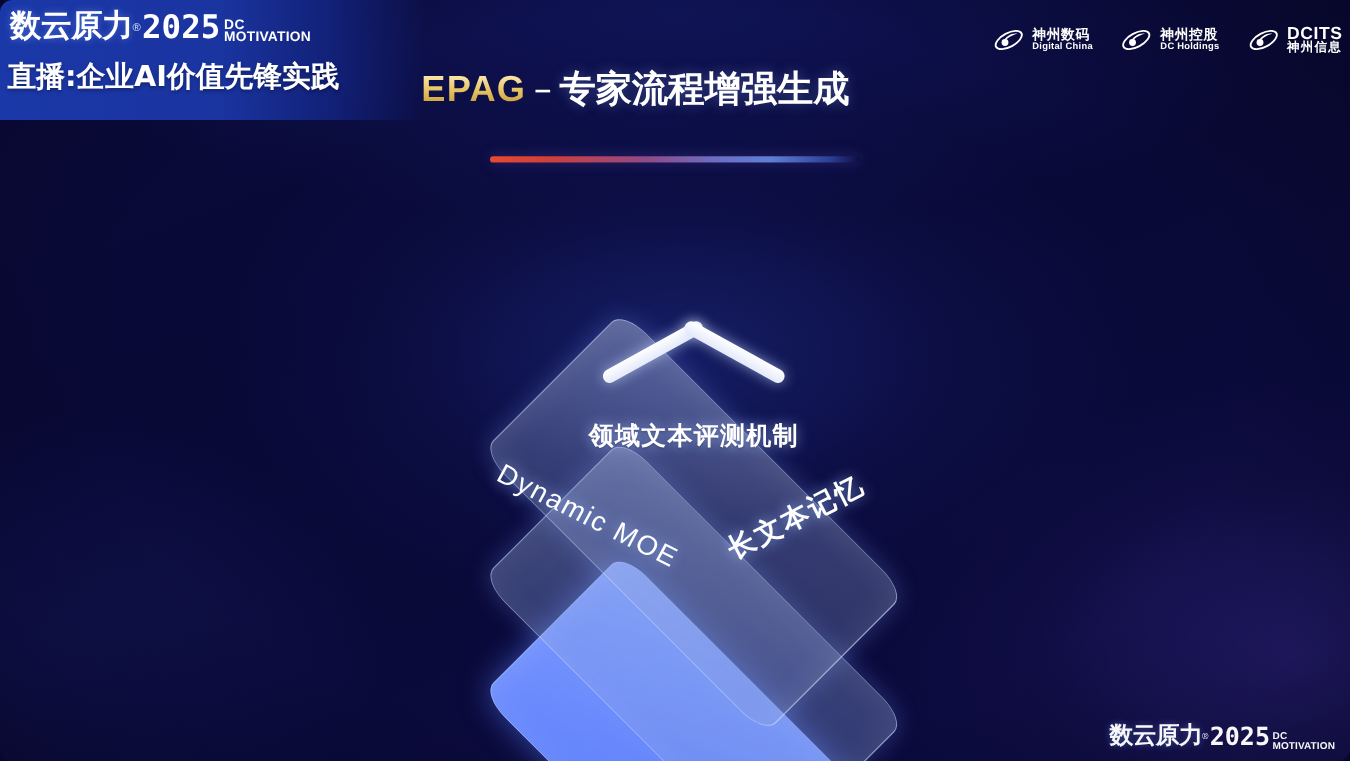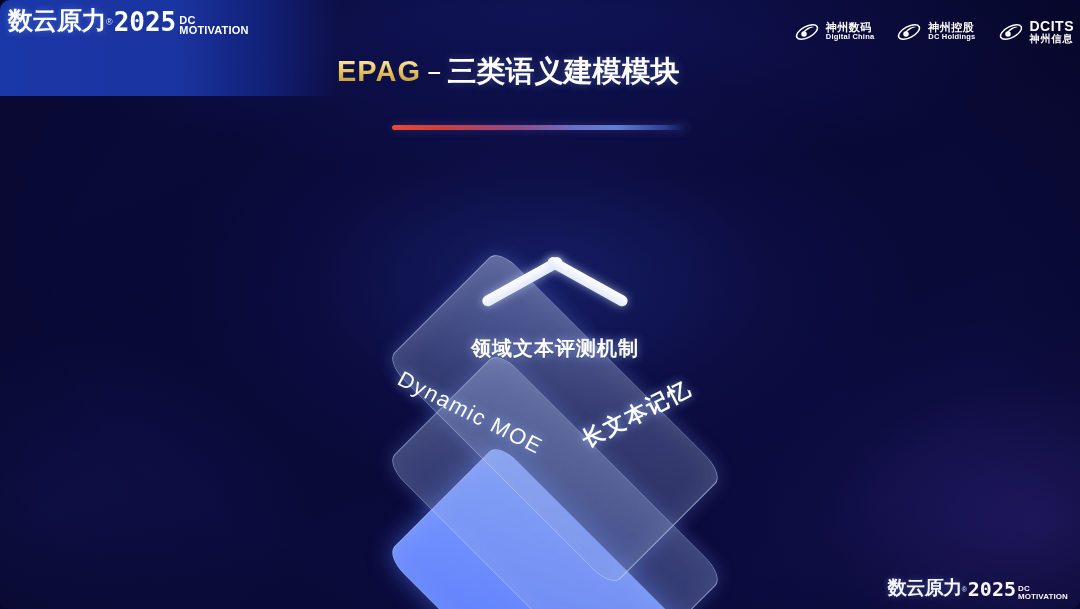--- a/index.html
+++ b/index.html
@@ -218,20 +218,21 @@
     <div class="logo-line">
       <span class="logo-cn">数云原力</span>
       <span class="logo-reg">®</span>
       <span class="logo-year">2025</span>
       <span class="logo-dc">
         <span class="l1">DC</span>
         <span class="l2">MOTIVATION</span>
       </span>
     </div>
 
+    <div class="live-line">直播:企业AI价值先锋实践</div>
 
     <div class="corp-logos">
 
       <div class="corp">
         <svg class="swirl" viewBox="0 0 52 48">
           <ellipse cx="26" cy="24" rx="23" ry="11" fill="none" stroke="#ffffff" stroke-width="3" transform="rotate(-28 26 24)"></ellipse>
           <path d="M16 30 C20 16, 34 12, 40 14 C30 16, 22 22, 16 30 Z" fill="#ffffff"></path>
           <circle cx="20" cy="28" r="5.5" fill="#ffffff"></circle>
         </svg>
         <span class="corp-txt">
@@ -261,21 +262,21 @@
         <span class="corp-txt">
           <span class="cn big">DCITS</span>
           <span class="en cnsub">神州信息</span>
         </span>
       </div>
 
     </div>
   </div>
 
   <div class="main-title">
-    <span class="gold">EPAG</span><span class="dash">–</span><span class="white">三类语义建模模块</span>
+    <span class="gold">EPAG</span><span class="dash">–</span><span class="white">专家流程增强生成</span>
   </div>
 
   <div class="divider"></div>
 
 
   <div class="stack">
 
     <div class="layer l-bot"></div>
     <div class="layer l-mid"></div>
     <div class="layer l-top"></div>

